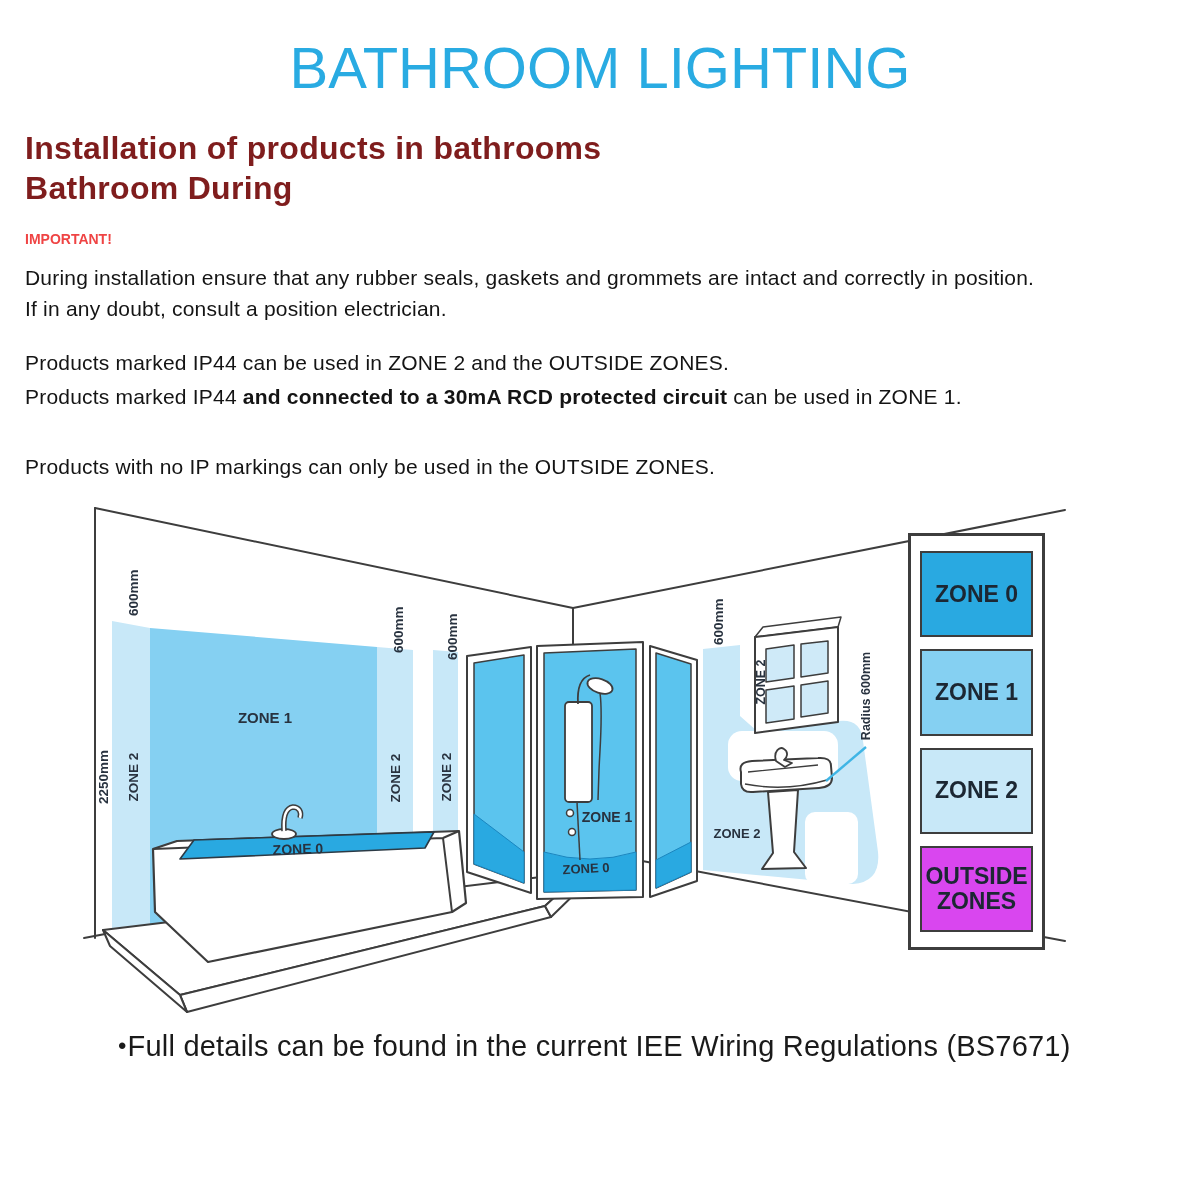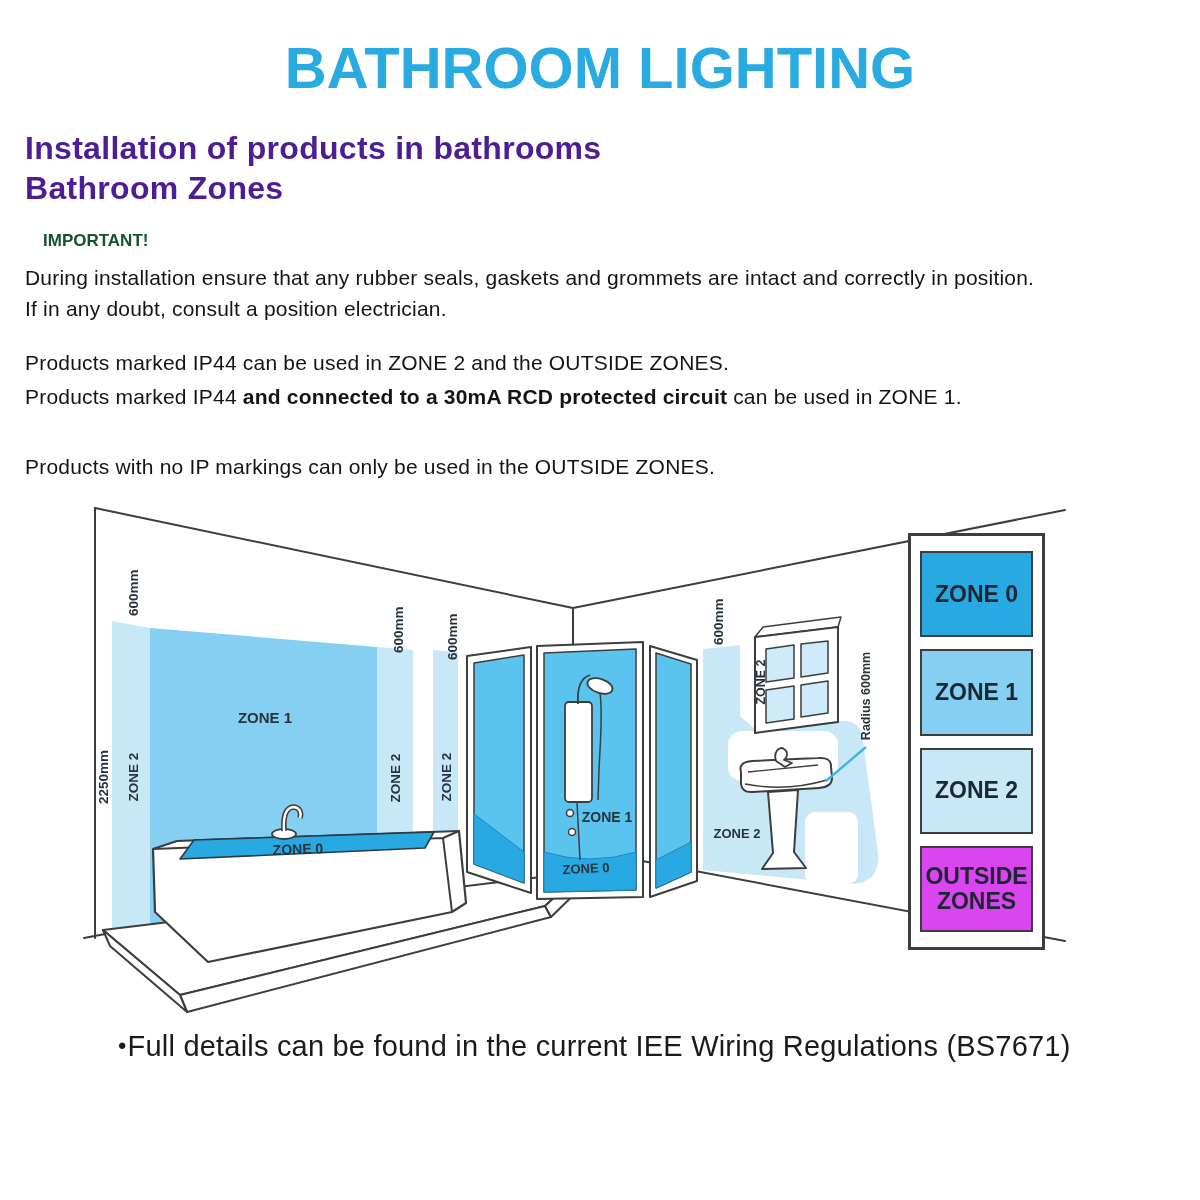--- a/index.html
+++ b/index.html
@@ -1,23 +1,23 @@
 <!DOCTYPE html>
 <html><head>
 <meta charset="utf-8">
 <style>
   html,body{margin:0;padding:0;background:#ffffff;}
   body{width:1200px;height:1200px;position:relative;overflow:hidden;
        font-family:"Liberation Sans","DejaVu Sans",sans-serif;color:#141414;}
   .abs{position:absolute;}
   .title{top:34px;left:0;width:1200px;text-align:center;
-         font-size:58px;font-weight:bold;letter-spacing:0px;color:#29ABE2;}
+         font-size:58px;font-weight:normal;letter-spacing:0px;color:#29ABE2;}
   .heading{left:25px;top:128px;font-size:32px;font-weight:bold;line-height:40px;
-           color:#4c1d95;letter-spacing:.3px;}
-  .important{left:43px;top:231px;font-size:17px;font-weight:bold;color:#14532d;}
+           color:#7f1d1d;letter-spacing:.3px;}
+  .important{left:25px;top:231px;font-size:14px;font-weight:bold;color:#ef4444;}
   .body-text{font-size:21px;line-height:31px;letter-spacing:.2px;color:#141414;
              width:1165px;}
   .p1{left:25px;top:262px;}
   .p2{left:25px;top:347px;}
   .p3{left:25px;top:381px;}
   .p4{left:25px;top:451px;}
   .diagram-wrap{left:0;top:500px;width:1200px;height:520px;}
   .diagram-wrap svg{position:absolute;left:0;top:0;}
   .legend{left:908px;top:33px;width:137px;height:417px;background:#ffffff;
           border:3px solid #3d3d3d;box-sizing:border-box;
@@ -30,21 +30,21 @@
   svg text{font-family:"Liberation Sans","DejaVu Sans",sans-serif;
            fill:#28323f;font-weight:600;}
 </style>
 </head>
 <body>
 
 <div class="abs title">BATHROOM LIGHTING</div>
 
 <div class="abs heading">
   <div>Installation of products in bathrooms</div>
-  <div>Bathroom Zones</div>
+  <div>Bathroom During</div>
 </div>
 
 <div class="abs important">IMPORTANT!</div>
 
 <div class="abs body-text p1">
   <div>During installation ensure that any rubber seals, gaskets and grommets are intact and correctly in position.</div>
   <div>If in any doubt, consult a position electrician.</div>
 </div>
 
 <div class="abs body-text p2">Products marked IP44 can be used in ZONE 2 and the OUTSIDE ZONES.</div>

